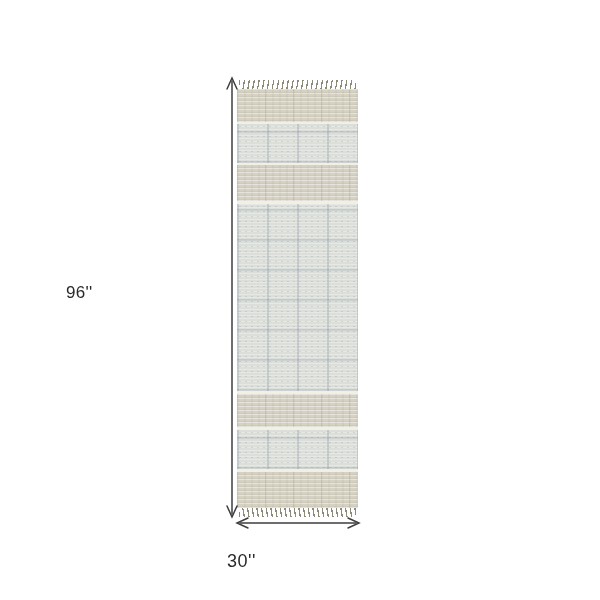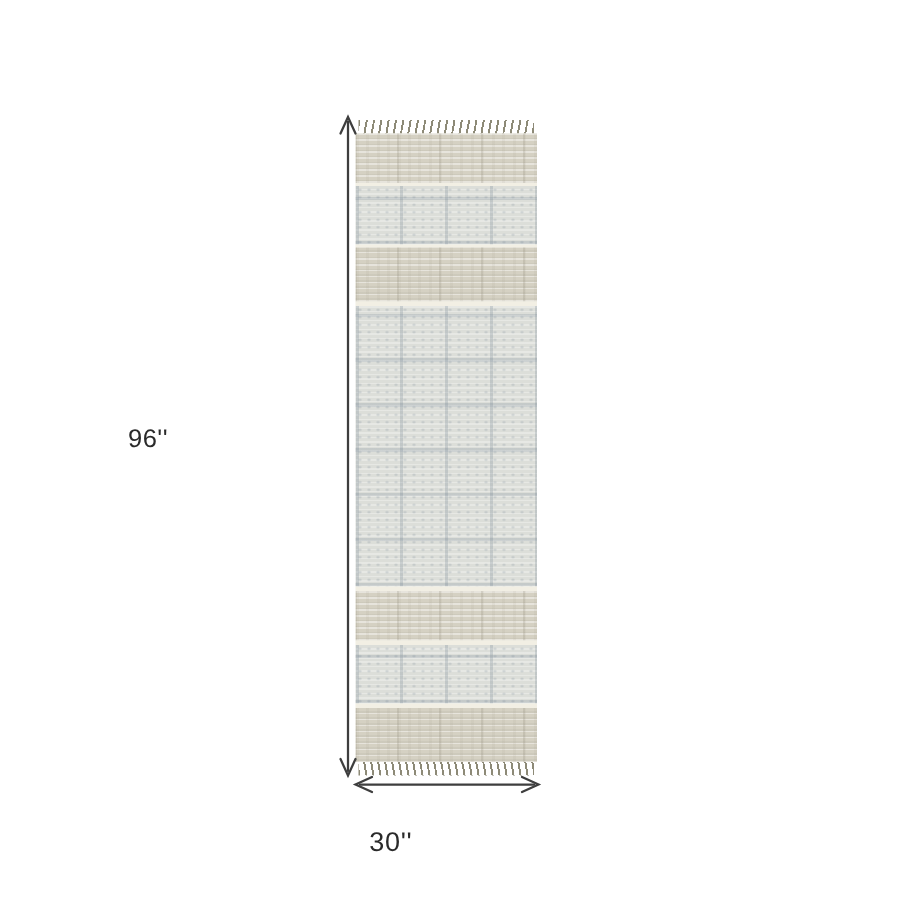--- a/index.html
+++ b/index.html
@@ -63,21 +63,21 @@
     stroke: var(--arrow-color, #3e3e3e);
     stroke-width: 1.5;
     fill: none;
     stroke-linecap: round;
     stroke-linejoin: miter;
   }
 
   
   .dim-label {
     position: absolute;
-    text-align: right;
+    text-align: left;
     color: var(--label-color, #2a2a2a);
   }
   .height-label {
     left: 66px;
     top: 283px;
     width: 46px;
     font-size: 17px;
     letter-spacing: 0.3px;
   }
   .width-label {

